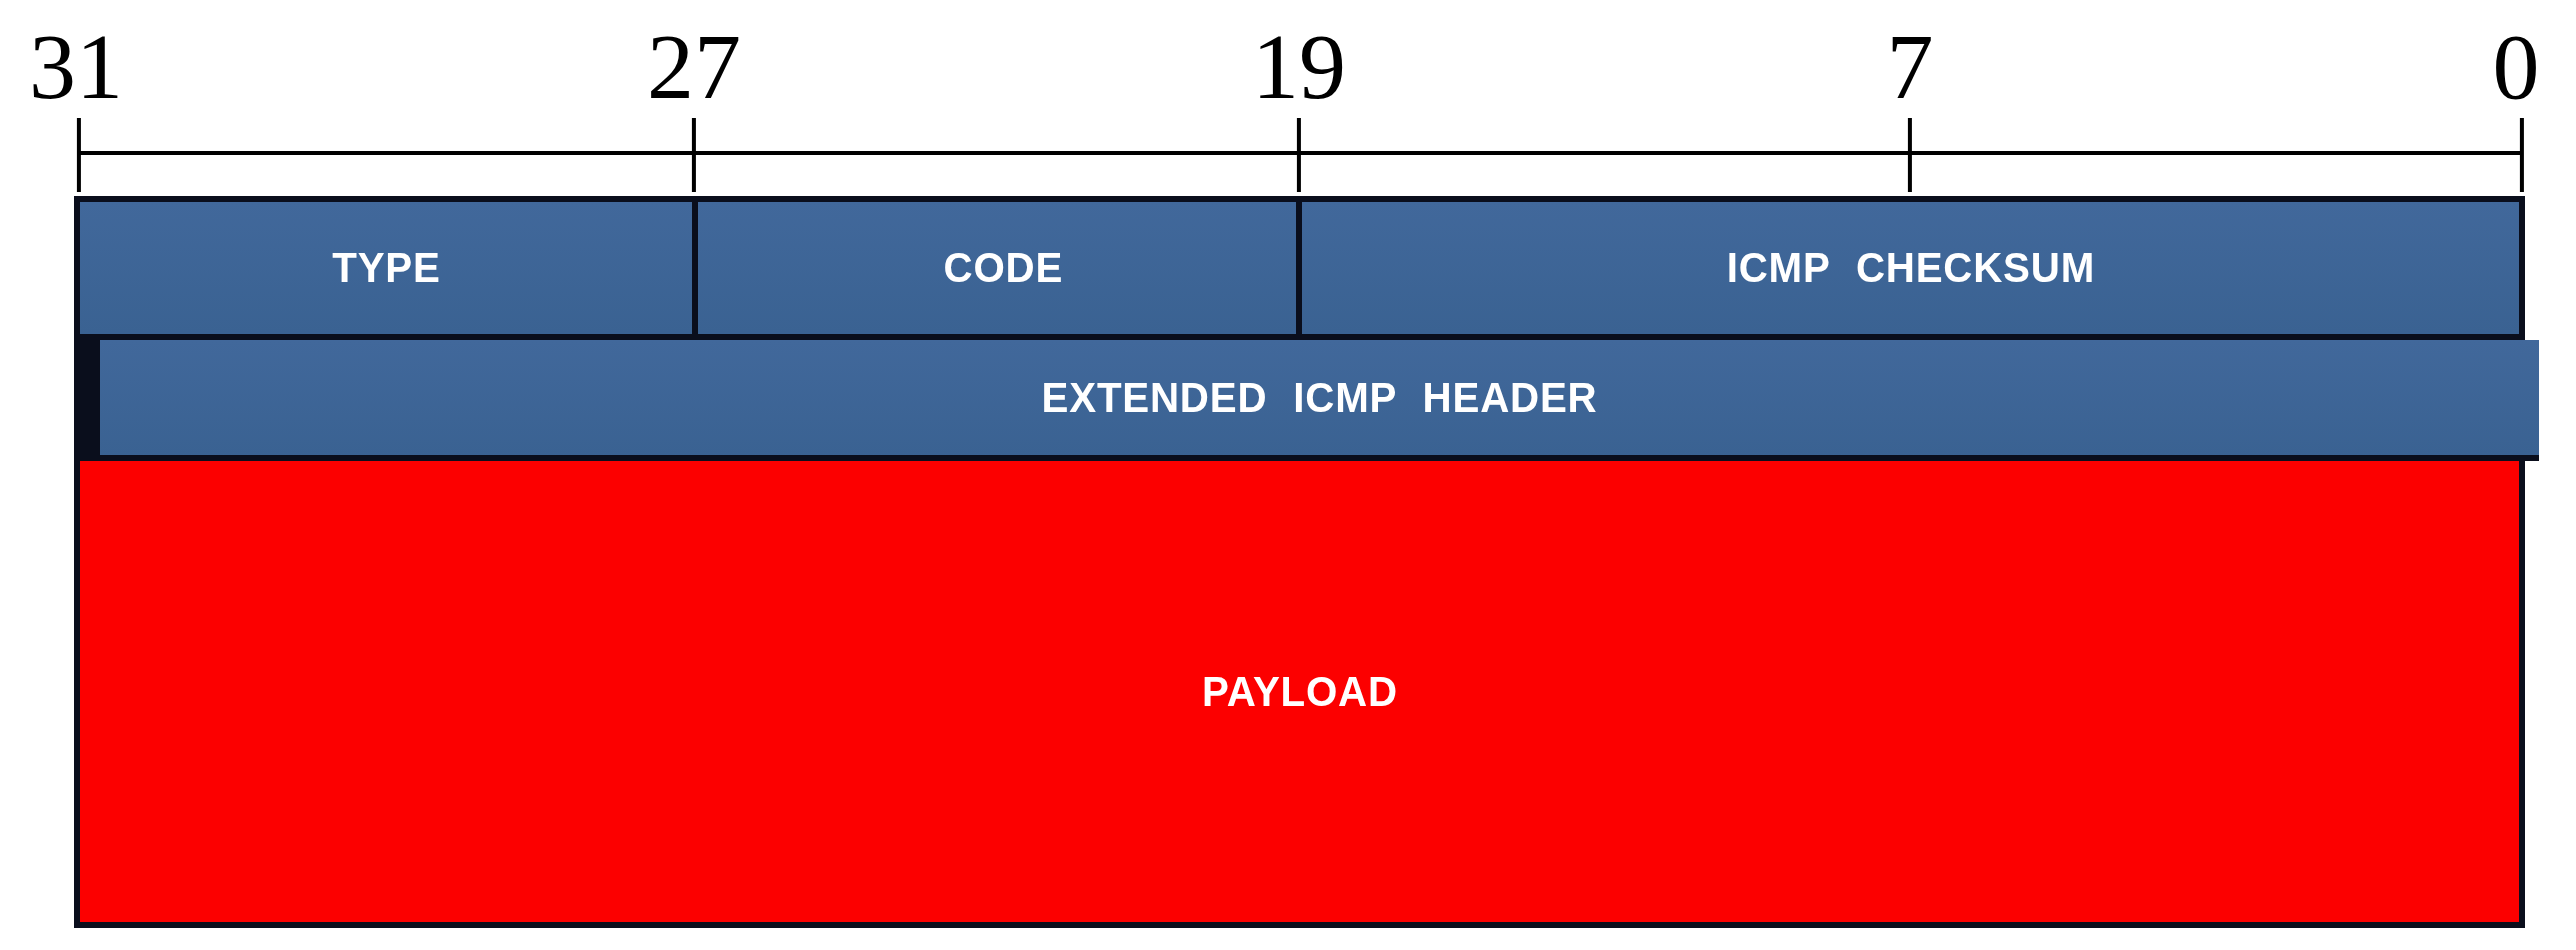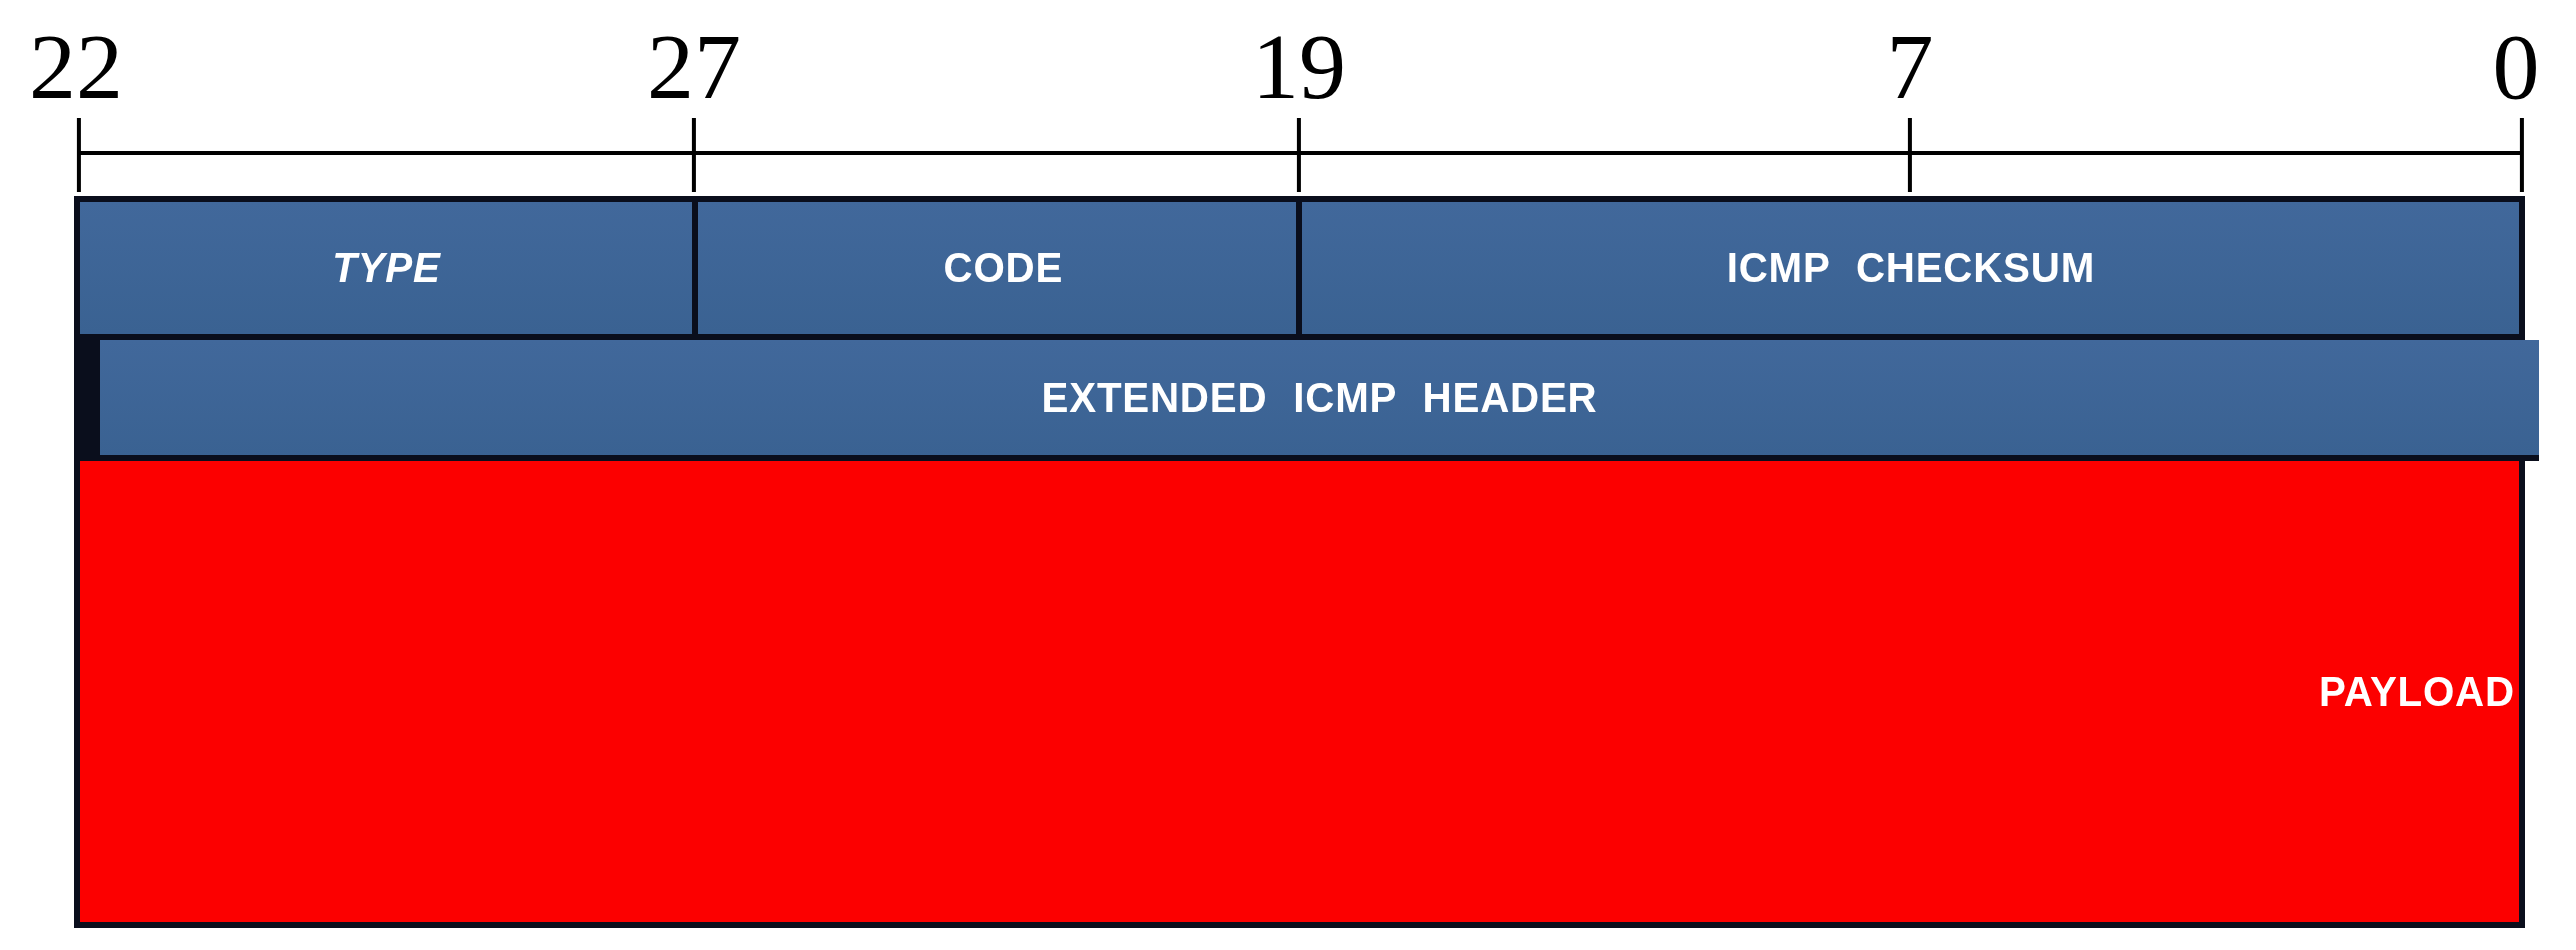--- a/index.html
+++ b/index.html
@@ -68,46 +68,45 @@
 
   .cell {
     box-sizing: border-box;
     display: flex;
     align-items: center;
     justify-content: center;
     background: linear-gradient(180deg,
       var(--header-fill-top, #41689b) 0%,
       var(--header-fill, #3a6292) 100%);
   }
-  .cell-type { width: 618px; border-right: 6.7px solid var(--border, #0a0e1c); font-style: italic; }
+  .cell-type { width: 618px; border-right: 6.7px solid var(--border, #0a0e1c); }
   .cell-code { width: 604px; border-right: 6.7px solid var(--border, #0a0e1c); padding-left: 12px; }
   .cell-checksum { flex: 1; }
   .cell-full { width: 100%; }
   .cell-payload {
     background: var(--payload-fill, #fc0000);
-    justify-content: flex-end;
   }
 
   .cell-label {
     color: var(--label-text, #ffffff);
     font-size: 42px;
     font-weight: bold;
     letter-spacing: 0.8px;
     word-spacing: 0.35em;
     white-space: nowrap;
     transform: scaleX(0.96);
   }
 </style>
 </head>
 <body>
 
 <div class="stage">
 
   <div>
-    <div class="bit-label" style="left:76px">22</div>
+    <div class="bit-label" style="left:76px">31</div>
     <div class="bit-label" style="left:694px">27</div>
     <div class="bit-label" style="left:1299px">19</div>
     <div class="bit-label" style="left:1910px">7</div>
     <div class="bit-label" style="left:2516px">0</div>
 
     <div class="scale-line"></div>
 
     <div class="tick" style="left:79px"></div>
     <div class="tick" style="left:694px"></div>
     <div class="tick" style="left:1299px"></div>

